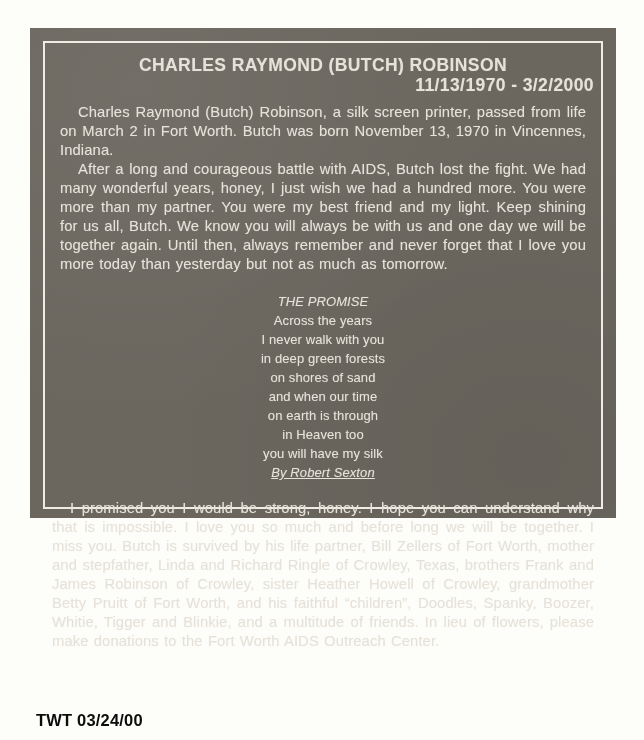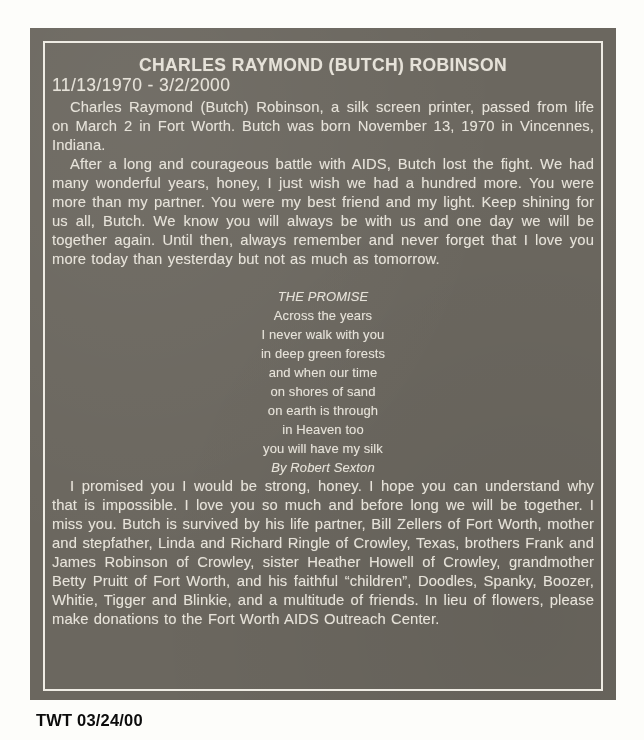--- a/index.html
+++ b/index.html
@@ -12,21 +12,21 @@
     background: var(--page-bg, #fdfdfa);
     font-family: "Liberation Sans", sans-serif;
     position: relative;
     overflow: hidden;
   }
   .panel {
     position: absolute;
     left: 30px;
     top: 28px;
     width: 586px;
-    height: 672px;
+    height: 490px;
     background:
       radial-gradient(ellipse at 18% 12%, rgba(255,255,255,0.05), transparent 55%),
       radial-gradient(ellipse at 85% 88%, rgba(0,0,0,0.06), transparent 55%),
       var(--panel-bg, #6b675f);
     box-sizing: border-box;
   }
   .frame {
     position: absolute;
     left: 13px;
     top: 13px;
@@ -41,47 +41,47 @@
   .title {
     margin: 4px 0 0 0;
     text-align: center;
     font-size: 17.5px;
     font-weight: 700;
     letter-spacing: 0.4px;
     line-height: 20px;
   }
   .dates {
     margin: 0 0 3px 0;
-    text-align: left;
+    text-align: right;
     font-size: 17.5px;
-    font-weight: 400;
+    font-weight: 700;
     letter-spacing: 0.4px;
     line-height: 20px;
   }
-  .body-text { margin: 0; }
+  .body-text { margin: 8px; }
   .para {
     margin: 0;
     font-size: 14.8px;
     line-height: 19px;
     text-align: justify;
     text-indent: 18px;
     letter-spacing: 0.1px;
     word-spacing: 1px;
   }
   .poem {
     margin-top: 18px;
     text-align: center;
     font-size: 13px;
     line-height: 19px;
     letter-spacing: 0.1px;
   }
   .poem-title { font-style: italic; }
   .poem-line { }
-  .poem-attribution { font-style: italic; }
-  .closing { }
+  .poem-attribution { font-style: italic; text-decoration: underline; }
+  .closing { margin-top: 17px; }
   .caption {
     position: absolute;
     left: 36px;
     top: 711px;
     color: var(--caption-color, #0c0c0c);
     font-size: 17px;
     font-weight: 700;
     letter-spacing: 0.2px;
     transform: scaleX(0.97);
     transform-origin: left center;
@@ -103,22 +103,22 @@
           <p class="para">Charles Raymond (Butch) Robinson, a silk screen printer, passed from life on March 2 in Fort Worth. Butch was born November 13, 1970 in Vincennes, Indiana.</p>
           <p class="para">After a long and courageous battle with AIDS, Butch lost the fight. We had many wonderful years, honey, I just wish we had a hundred more. You were more than my partner. You were my best friend and my light. Keep shining for us all, Butch. We know you will always be with us and one day we will be together again. Until then, always remember and never forget that I love you more today than yesterday but not as much as tomorrow.</p>
         </div>
 
       <div class="poem">
         <div class="poem-title">THE PROMISE</div>
         <div class="poem-lines">
             <div class="poem-line">Across the years</div>
             <div class="poem-line">I never walk with you</div>
             <div class="poem-line">in deep green forests</div>
+            <div class="poem-line">on shores of sand</div>
             <div class="poem-line">and when our time</div>
-            <div class="poem-line">on shores of sand</div>
             <div class="poem-line">on earth is through</div>
             <div class="poem-line">in Heaven too</div>
             <div class="poem-line">you will have my silk</div>
           </div>
         <div class="poem-attribution">By Robert Sexton</div>
       </div>
 
       <p class="para closing">I promised you I would be strong, honey. I hope you can understand why that is impossible. I love you so much and before long we will be together. I miss you. Butch is survived by his life partner, Bill Zellers of Fort Worth, mother and stepfather, Linda and Richard Ringle of Crowley, Texas, brothers Frank and James Robinson of Crowley, sister Heather Howell of Crowley, grandmother Betty Pruitt of Fort Worth, and his faithful “children”, Doodles, Spanky, Boozer, Whitie, Tigger and Blinkie, and a multitude of friends. In lieu of flowers, please make donations to the Fort Worth AIDS Outreach Center.</p>
 
     </div>

